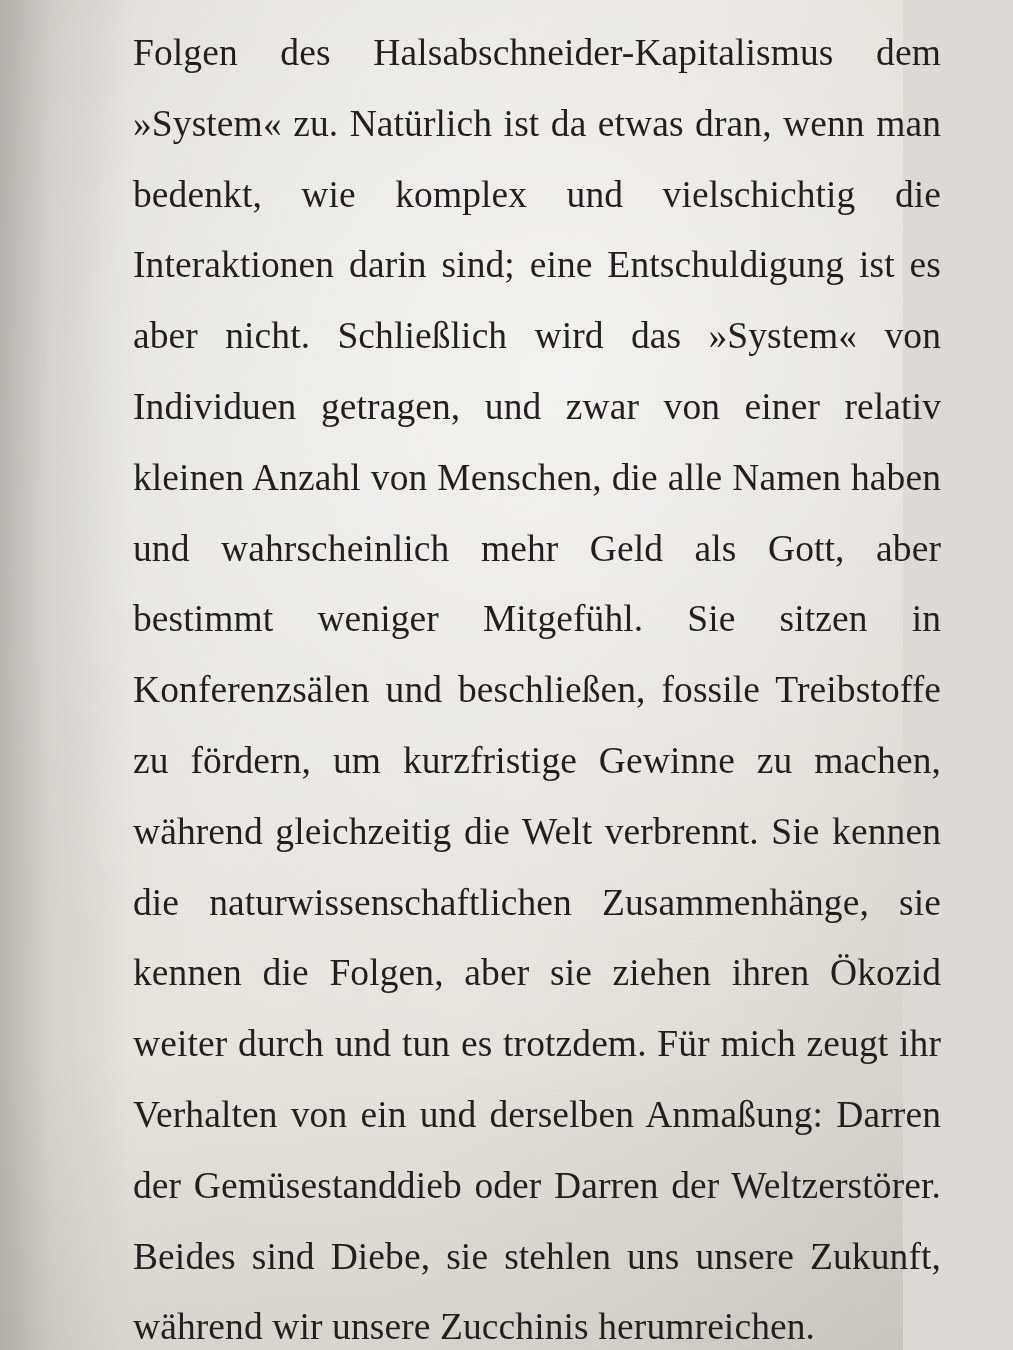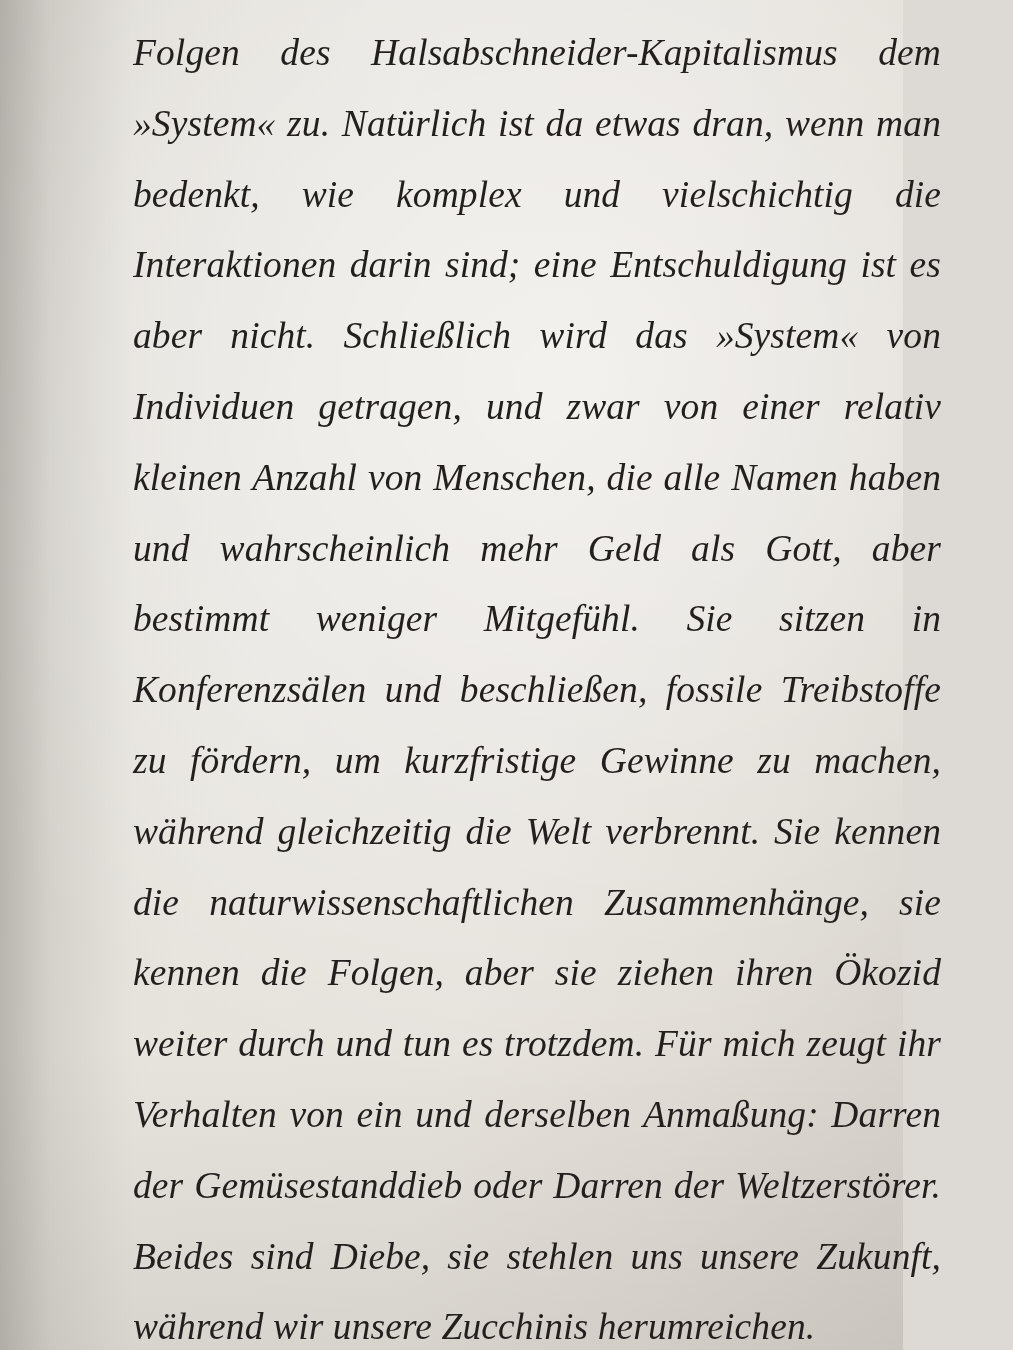--- a/index.html
+++ b/index.html
@@ -15,21 +15,20 @@
   }
 
   
   .page-photo {
     position: relative;
     width: 903px;
     height: 1350px;
     background:
       radial-gradient(140% 90% at 62% 28%, rgba(255,255,255,0.55) 0%, rgba(255,255,255,0.0) 60%),
       linear-gradient(104deg, #d7d3cd 0%, #e2dfd9 14%, #e7e4de 34%, #e6e2dc 58%, #e0dcd5 78%, #d5d1ca 100%);
-    font-style: italic;
   }
   .page-photo::after {
     
     content: "";
     position: absolute;
     left: 0; top: 0; bottom: 0;
     width: 132px;
     background: linear-gradient(90deg, rgba(120,116,110,0.40) 0%, rgba(150,146,140,0.20) 38%, rgba(255,255,255,0) 100%);
     pointer-events: none;
   }

